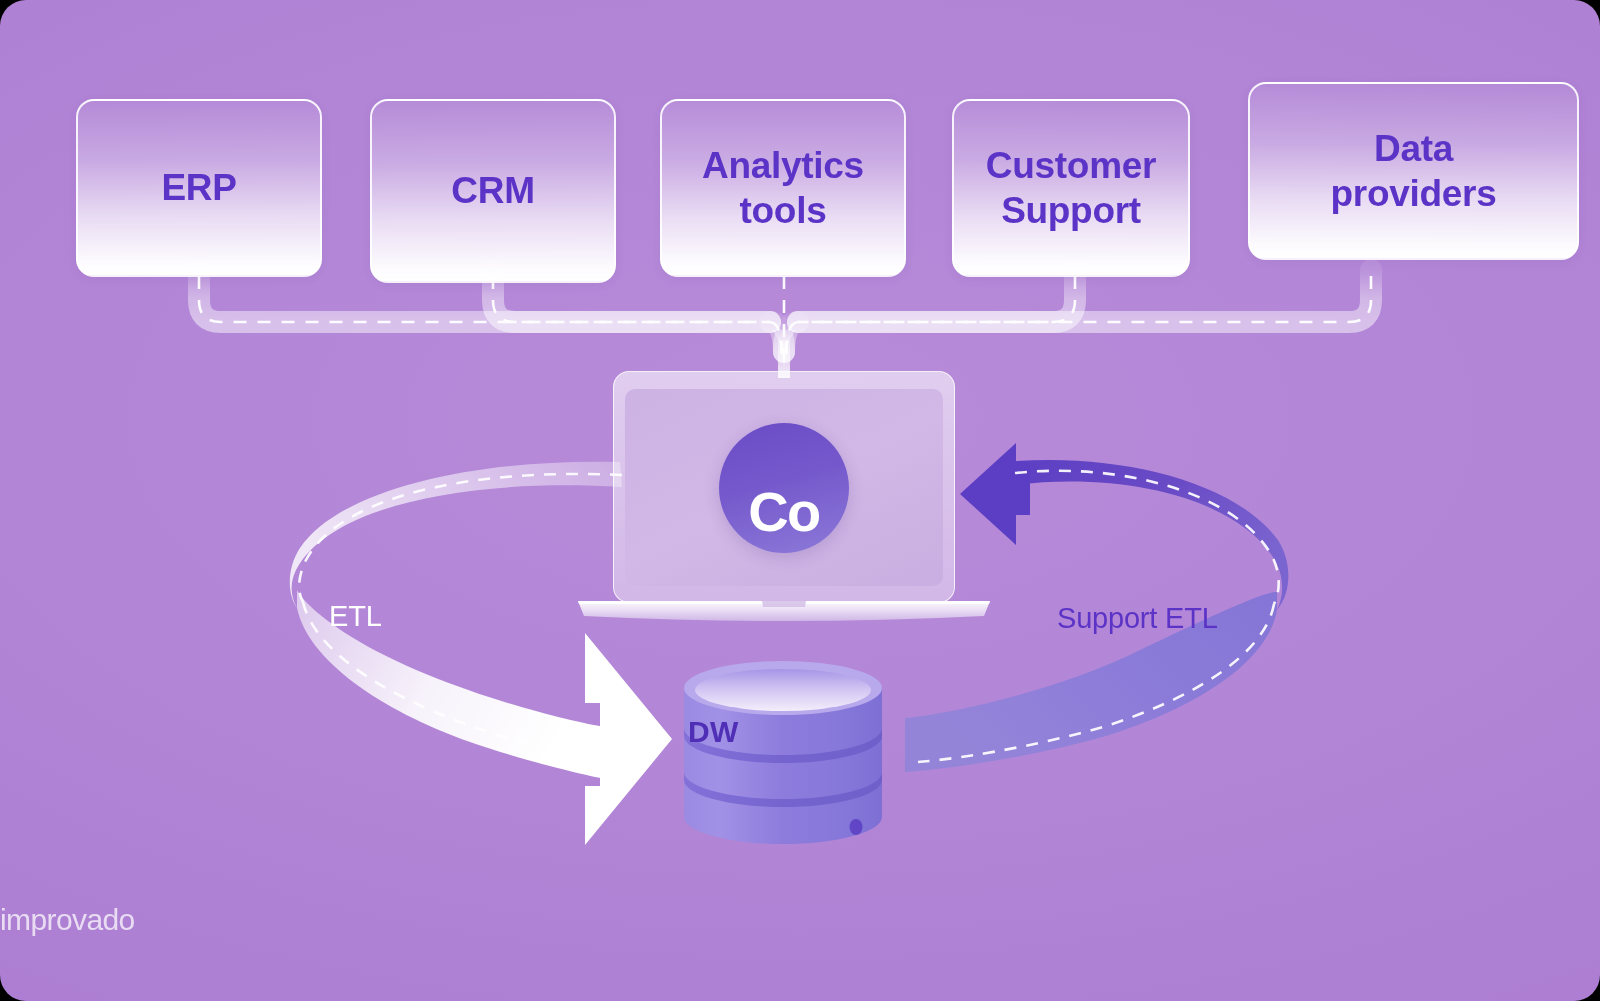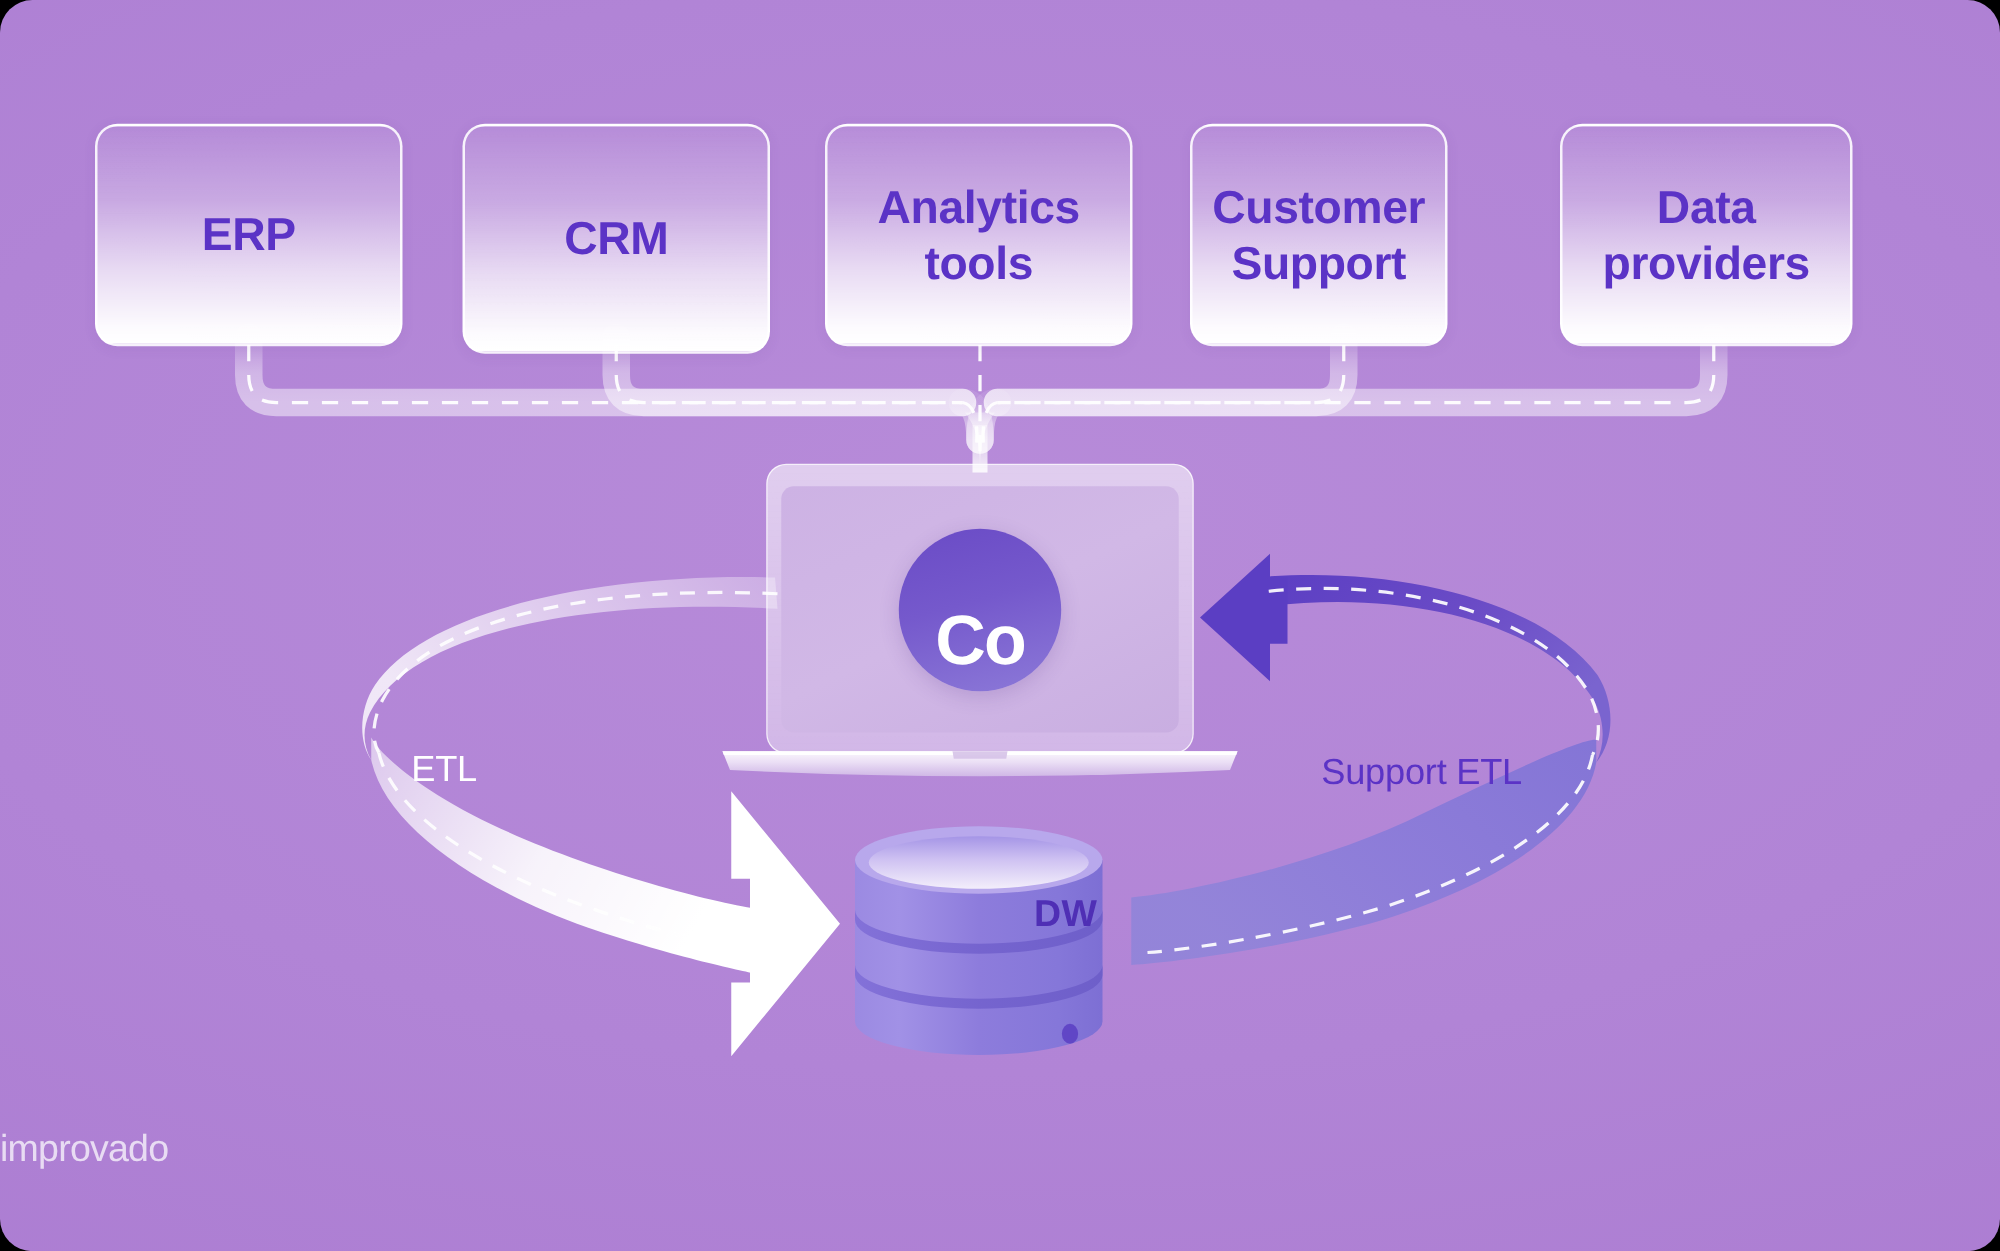--- a/index.html
+++ b/index.html
@@ -98,21 +98,21 @@
     letter-spacing: -1.5px;
     line-height: 1;
     margin-top: 48px;
   }
 
   
   .dw-label {
     position: absolute;
     left: 688px; top: 715px;
     width: 190px;
-    text-align: right;
+    text-align: left;
     color: #4f2fb5;
     font-size: 30px;
     font-weight: 700;
     letter-spacing: 0.4px;
     z-index: 9;
     pointer-events: none;
   }
 
   
   .flow-label {
@@ -193,26 +193,26 @@
 
   <div class="source-box" style="left:370px; top:99px; width:246px; height:184px;">
     <span class="label">CRM</span>
   </div>
 
   <div class="source-box" style="left:660px; top:99px; width:246px; height:178px;">
     <span class="label">Analytics
 tools</span>
   </div>
 
-  <div class="source-box" style="left:952px; top:99px; width:206px; height:178px;">
+  <div class="source-box" style="left:952px; top:99px; width:238px; height:178px;">
     <span class="label">Customer
 Support</span>
   </div>
 
-  <div class="source-box" style="left:1248px; top:99px; width:234px; height:178px;">
+  <div class="source-box" style="left:1248px; top:82px; width:331px; height:178px;">
     <span class="label">Data
 providers</span>
   </div>
 
   <svg class="layer svg-layer" viewBox="0 0 1600 1001" xmlns="http://www.w3.org/2000/svg" style="z-index:5;">
     <defs>
       <linearGradient id="etlTop" x1="1" y1="0" x2="0" y2="0.4">
         <stop offset="0%" stop-color="#ffffff" stop-opacity="0.30"></stop>
         <stop offset="45%" stop-color="#ffffff" stop-opacity="0.52"></stop>
         <stop offset="100%" stop-color="#ffffff" stop-opacity="0.80"></stop>

